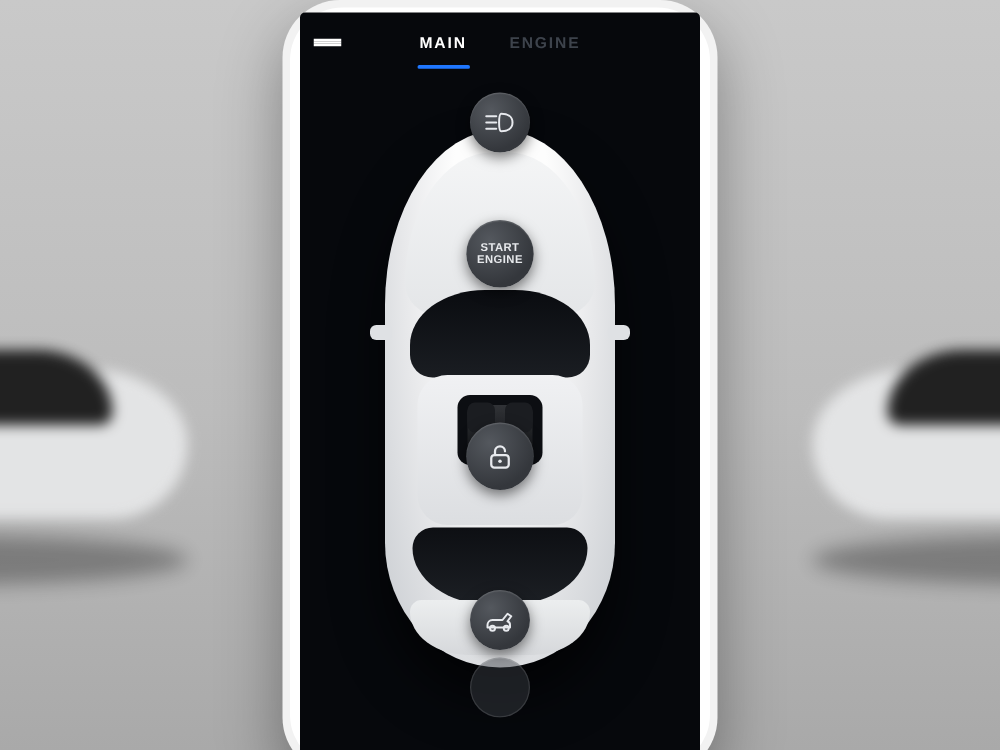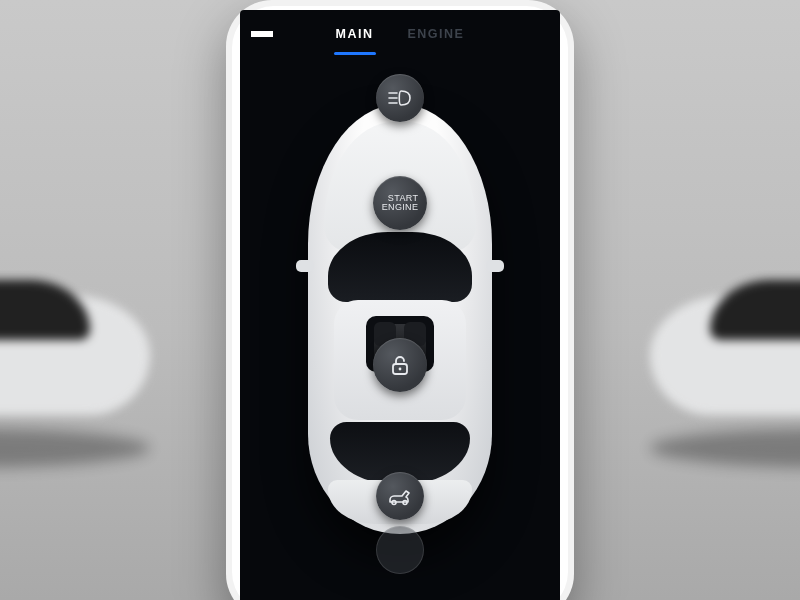--- a/index.html
+++ b/index.html
@@ -51,21 +51,21 @@
   .ct-sunroof .seat{position:absolute;top:6px;width:22px;height:24px;border-radius:6px;background:#1b1d21}
   .ct-sunroof .seat.l{left:8px}.ct-sunroof .seat.r{right:8px}
   .ct-rear{position:absolute;left:22px;right:22px;top:318px;height:62px;border-radius:18px 18px 70px 70px/18px 18px 50px 50px;background:linear-gradient(#0d0f13,#1c1f24)}
   .ct-trunk{position:absolute;left:20px;right:20px;top:376px;height:44px;border-radius:16px 16px 80px 80px/16px 16px 60px 60px;background:linear-gradient(#eceeef,#d6d8db)}
   .ct-mirror{position:absolute;top:156px;width:18px;height:12px;background:#dfe1e4;border-radius:5px}
   .ct-mirror.l{left:-12px}.ct-mirror.r{right:-12px}
 
   
   .cbtn{position:absolute;left:50%;transform:translateX(-50%);width:54px;height:54px;border-radius:50%;display:flex;align-items:center;justify-content:center;color:#e7e9ec;cursor:pointer;background:radial-gradient(circle at 35% 30%,#54585e,#34373c 70%);box-shadow:0 4px 10px rgba(0,0,0,.5),inset 0 1px 1px rgba(255,255,255,.15)}
   .cbtn.small{width:48px;height:48px}
-  .cbtn.text{font-size:9px;font-weight:400;line-height:1.05;text-align:right;letter-spacing:.04em}
+  .cbtn.text{font-size:9px;font-weight:700;line-height:1.05;text-align:center;letter-spacing:.04em}
   .cbtn.ghost{background:rgba(60,64,70,.45);box-shadow:inset 0 0 0 1px rgba(255,255,255,.12)}
 
   .btn-headlights{top:16px}
   .btn-start{top:118px}
   .btn-unlock{top:280px}
   .btn-trunk{top:414px}
   .btn-ghost{top:468px}
 
   svg{display:block}
 </style>

